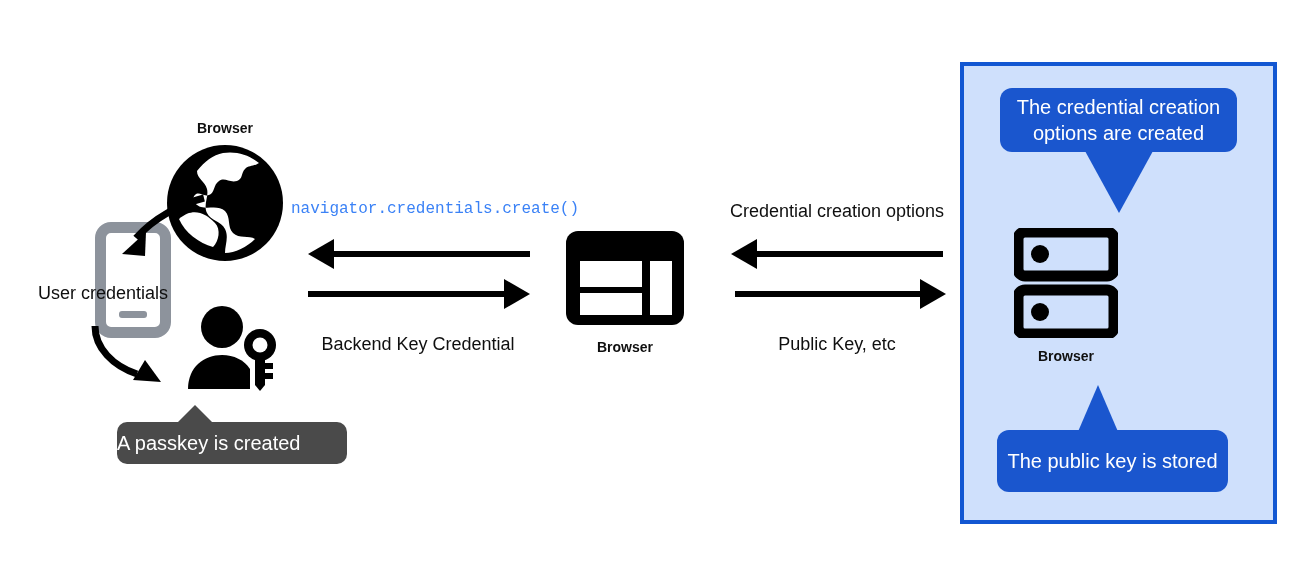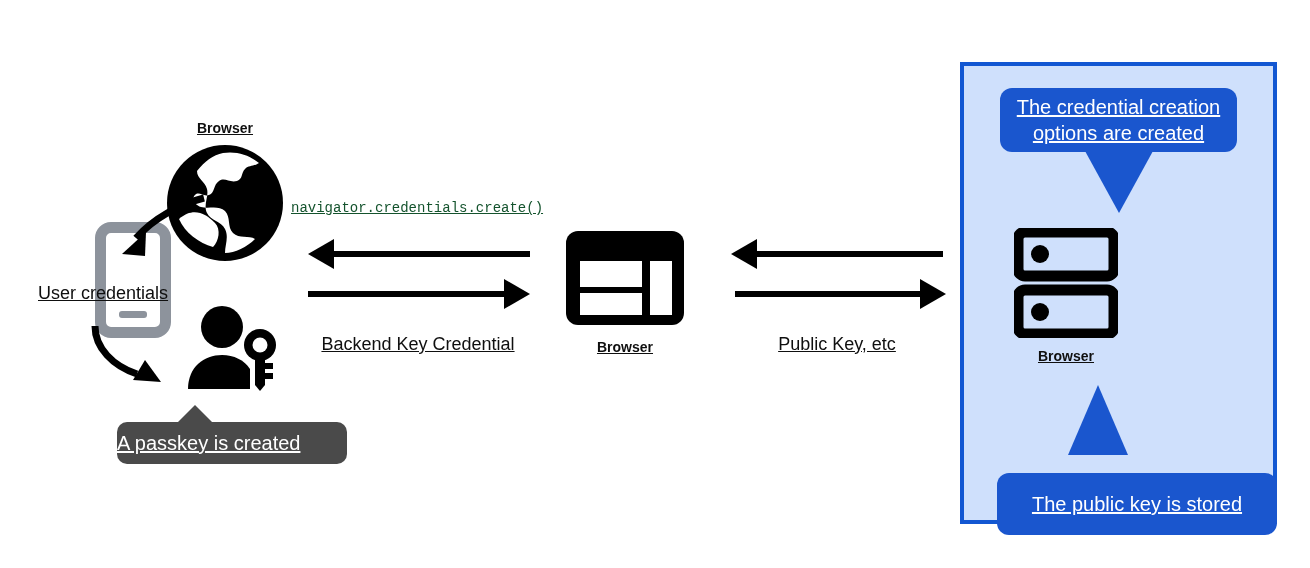--- a/index.html
+++ b/index.html
@@ -1,25 +1,25 @@
 <!DOCTYPE html>
 <html><head>
 <meta charset="utf-8">
 <style>
   html,body{margin:0;padding:0;background:#fff;}
   body{width:1310px;height:568px;position:relative;overflow:hidden;
        font-family:"Liberation Sans",sans-serif;color:#000;}
   .stage{position:absolute;left:0;top:0;width:1310px;height:568px;}
-  .abs{position:absolute;text-decoration:underline;}
+  .abs{position:absolute;}
 
   
   .lbl{white-space:nowrap;font-size:18px;line-height:1;color:#0f0f0f;}
   .lbl-bold{white-space:nowrap;font-size:14px;line-height:1;font-weight:bold;color:#0f0f0f;}
-  .lbl-mono{white-space:nowrap;font-size:14px;line-height:1;
-            font-family:"Liberation Mono",monospace;color:#14532d;}
+  .lbl-mono{white-space:nowrap;font-size:16px;line-height:1;
+            font-family:"Liberation Mono",monospace;color:#3b82f6;}
   .ctr{transform:translateX(-50%);}
 
   
   .panel{left:960px;top:62px;width:317px;height:462px;
          background:#cfe0fc;border:4px solid #1257d2;box-sizing:border-box;}
 
   
   .callout{background:#1a56ce;border-radius:12px;color:#fff;
            font-size:20px;line-height:26px;text-align:center;
            display:flex;align-items:center;justify-content:center;}
@@ -63,21 +63,21 @@
     <svg width="104" height="110" viewBox="0 0 104 110" aria-hidden="true">
       <rect x="4" y="4" width="96" height="44" rx="7" ry="7" fill="none" stroke="#000" stroke-width="11"></rect>
       <circle cx="26" cy="26" r="9" fill="#000"></circle>
       <rect x="4" y="62" width="96" height="44" rx="7" ry="7" fill="none" stroke="#000" stroke-width="11"></rect>
       <circle cx="26" cy="84" r="9" fill="#000"></circle>
     </svg>
   </div>
   <div class="abs lbl-bold ctr" style="left:1066px;top:349px;">Browser</div>
 
   <div class="abs tail-up" style="left:1068px;top:385px;"></div>
-  <div class="abs callout" style="left:997px;top:473px;width:280px;height:62px;justify-content:center;">
+  <div class="abs callout" style="left:997px;top:430px;width:231px;height:62px;justify-content:center;">
     <span>The public key is stored</span>
   </div>
 
   <div class="abs lbl-bold ctr" style="left:225px;top:121px;">Browser</div>
 
   <div class="abs" style="left:163px;top:141px;">
     <svg width="124" height="124" viewBox="0 0 124 124" aria-hidden="true">
       <circle cx="62" cy="62" r="58" fill="#000"></circle>
       <path d="M16 78 C30 66 42 72 52 82 C58 88 56 100 50 106 C36 102 22 92 16 78 Z" fill="#fff"></path>
       <path d="M60 12 C74 10 86 14 96 22 C90 26 86 24 82 28 C78 32 80 38 74 40
@@ -139,20 +139,21 @@
   <div class="abs" style="left:566px;top:231px;">
     <svg width="118" height="94" viewBox="0 0 118 94" aria-hidden="true">
       <rect x="0" y="0" width="118" height="94" rx="12" ry="12" fill="#000"></rect>
       <rect x="14" y="30" width="62" height="26" fill="#fff"></rect>
       <rect x="14" y="62" width="62" height="22" fill="#fff"></rect>
       <rect x="84" y="30" width="22" height="54" fill="#fff"></rect>
     </svg>
   </div>
   <div class="abs lbl-bold ctr" style="left:625px;top:340px;">Browser</div>
 
+  <div class="abs lbl ctr" style="left:837px;top:202px;">Credential creation options</div>
 
   <div class="abs head-left" style="left:731px;top:239px;"></div>
   <div class="abs arrow-shaft" style="left:755px;top:251px;width:188px;"></div>
 
   <div class="abs arrow-shaft" style="left:735px;top:291px;width:187px;"></div>
   <div class="abs head-right" style="left:920px;top:279px;"></div>
 
   <div class="abs lbl ctr" style="left:837px;top:335px;">Public Key, etc</div>
 
 </div>

